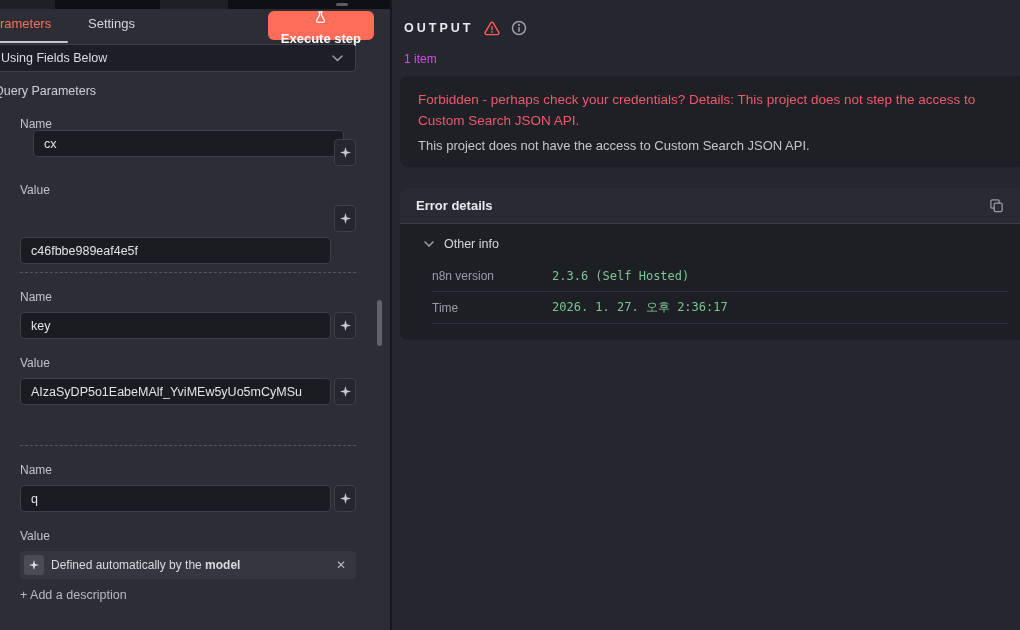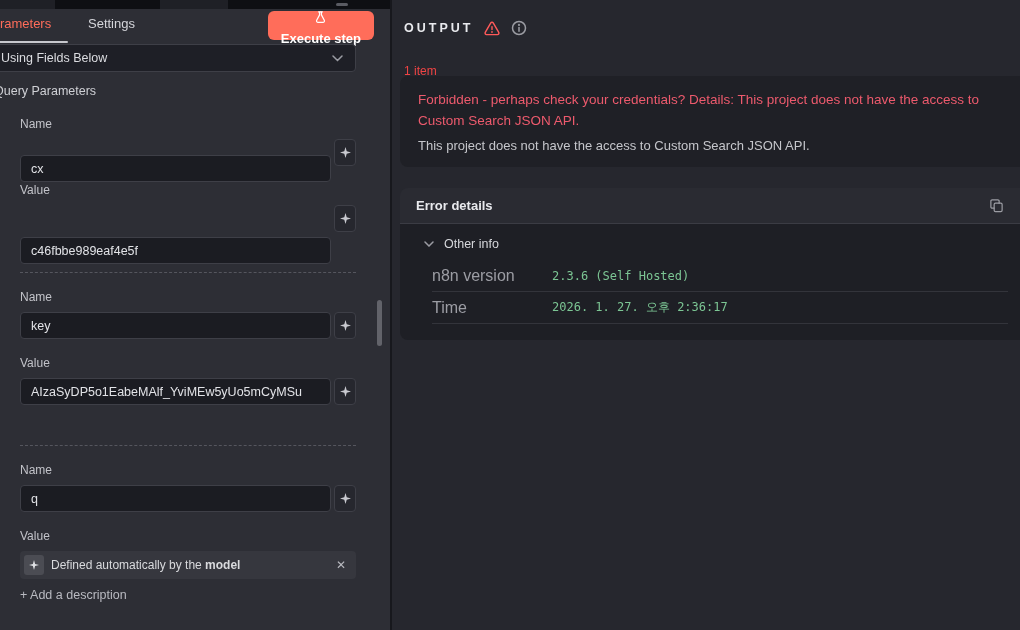--- a/index.html
+++ b/index.html
@@ -73,42 +73,42 @@
   .panel-divider{ position:absolute; left:390px; top:0; width:2px; height:630px; background:#17181d; }
 
   
   .right-panel{ position:absolute; left:392px; top:0; width:568px; height:630px; background:#26272e; }
 
   .output-header{ position:absolute; left:12px; top:16px; display:flex; align-items:center; gap:10px; height:24px; }
   .output-title{ font-size:12.5px; font-weight:700; letter-spacing:3px; color:#e9eaee; }
   .warn-icon{ color:#ff5a5a; display:flex; }
   .info-icon{ color:#9b9ca3; display:flex; }
 
-  .item-count{ position:absolute; left:12px; top:64px; font-size:12px; color:#ef4444; }
+  .item-count{ position:absolute; left:12px; top:52px; font-size:12px; color:#d946ef; }
 
   .error-box{
     position:absolute; left:8px; top:76px; width:620px;
     background:#1f2026; border-radius:8px 0 0 8px; padding:14px 18px;
   }
   .error-title{ font-size:13.5px; line-height:1.55; color:#ed5a6d; }
   .error-desc{ margin-top:6px; font-size:13px; color:#c5c6cb; }
 
   .details-card{ position:absolute; left:8px; top:188px; width:620px; border-radius:8px 0 0 8px; overflow:hidden; }
   .details-header{
     height:36px; background:#2a2b32; border-bottom:1px solid #3b3c44;
     display:flex; align-items:center; justify-content:space-between; padding:0 16px;
   }
   .details-title{ font-size:13px; font-weight:600; color:#e9eaee; }
   .copy-icon{ color:#9b9ca3; display:flex; cursor:pointer; }
   .details-body{ background:#1e1f25; padding-bottom:16px; }
   .other-info{ display:flex; align-items:center; gap:10px; padding:13px 0 9px 24px; cursor:pointer; }
   .other-info .chev{ color:#9b9ca3; display:flex; }
   .other-info-label{ font-size:12.5px; color:#d6d7db; }
   .kv-row{ display:flex; align-items:center; margin-left:32px; margin-right:12px; height:32px; border-bottom:1px solid #33343b; }
-  .kv-label{ width:120px; font-size:16px; color:#9c9da4; flex:none; }
+  .kv-label{ width:120px; font-size:12px; color:#9c9da4; flex:none; }
   .kv-value{ font-family:"DejaVu Sans Mono", monospace; font-size:12px; color:#7cc694; }
 
   svg{ display:block; }
 </style>
 </head>
 <body>
 
 <div class="left-panel">
 
   <div class="top-strip">
@@ -136,21 +136,21 @@
     <span class="chev">
       <svg width="11" height="7" viewBox="0 0 11 7" fill="none" stroke="currentColor" stroke-width="1.5" stroke-linecap="round">
           <polyline points="1,1 5.5,5.5 10,1"></polyline>
         </svg>
     </span>
   </div>
 
   <div class="section-label">Query Parameters</div>
 
   <div class="fld-label" style="top:117px">Name</div>
-  <input class="fld-input" style="top: 155px;" value="cx">
+  <input class="fld-input" style="top: 130px; margin-left: 13px;" value="cx">
   <div class="expr-btn" style="top:139px">
     <svg width="11" height="11" viewBox="0 0 14 14">
         <path fill="currentColor" d="M7 0l1.55 5.45L14 7 8.55 8.55 7 14 5.45 8.55 0 7l5.45-1.55Z"></path>
       </svg>
   </div>
   <div class="fld-label" style="top:183px">Value</div>
   <input class="fld-input" style="top: 205px; margin-top: 32px;" value="c46fbbe989eaf4e5f">
   <div class="expr-btn" style="top:205px">
     <svg width="11" height="11" viewBox="0 0 14 14">
         <path fill="currentColor" d="M7 0l1.55 5.45L14 7 8.55 8.55 7 14 5.45 8.55 0 7l5.45-1.55Z"></path>
@@ -218,21 +218,21 @@
         <circle cx="8" cy="8" r="6.5"></circle>
           <line x1="8" y1="7.4" x2="8" y2="11.2"></line>
           <circle cx="8" cy="4.9" r="0.4" fill="currentColor"></circle>
       </svg>
     </span>
   </div>
 
   <div class="item-count">1 item</div>
 
   <div class="error-box">
-    <div class="error-title">Forbidden - perhaps check your credentials? Details: This project does not have the access to Custom Search JSON API.</div>
+    <div class="error-title">Forbidden - perhaps check your credentials? Details: This project does not step the access to Custom Search JSON API.</div>
     <div class="error-desc">This project does not have the access to Custom Search JSON API.</div>
   </div>
 
   <div class="details-card">
     <div class="details-header">
       <span class="details-title">Error details</span>
       <span class="copy-icon">
         <svg width="15" height="15" viewBox="0 0 16 16" fill="none" stroke="currentColor" stroke-width="1.3" stroke-linecap="round" stroke-linejoin="round">
           <rect x="5.5" y="5.5" width="8.5" height="9" rx="1.4"></rect>
           <path d="M10.8 5.5V3.3A1.3 1.3 0 0 0 9.5 2H3.3A1.3 1.3 0 0 0 2 3.3v6.2a1.3 1.3 0 0 0 1.3 1.3h2.2"></path>

